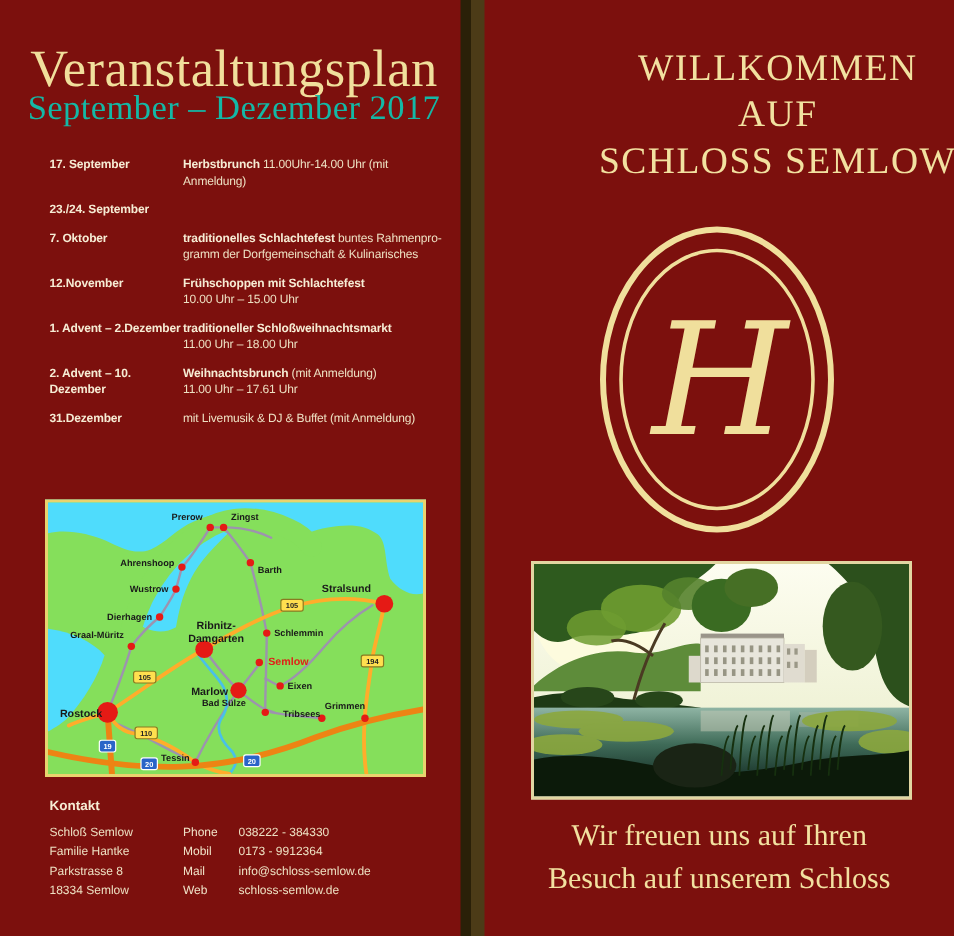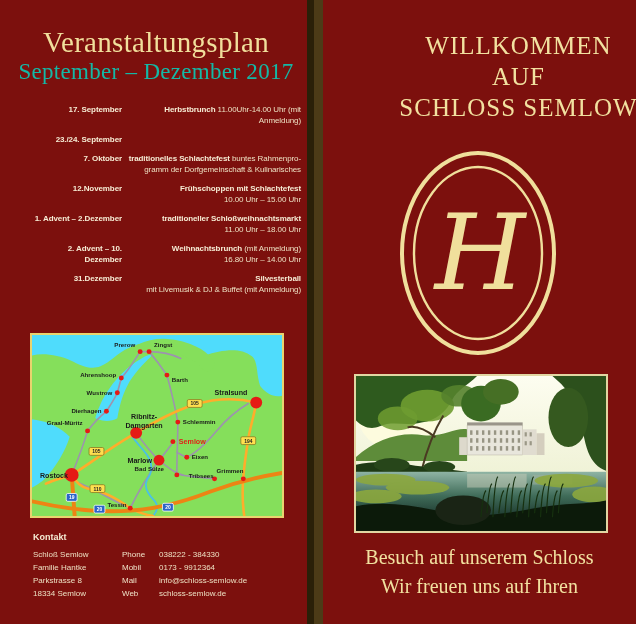--- a/index.html
+++ b/index.html
@@ -2,25 +2,25 @@
 <html><head>
 <meta charset="utf-8">
 <style>
   html,body{margin:0;padding:0;background:#444;}
   .page{position:relative;width:636px;height:624px;background:#7C100D;overflow:hidden;
         font-family:"Liberation Sans",sans-serif;}
   .spine{position:absolute;left:307px;top:0;width:16px;height:624px;
          background:linear-gradient(90deg,#2A2008 0%,#2A2008 45%,#4C3B17 45%,#4C3B17 100%);}
   
   .l-title{position:absolute;left:0;top:26px;width:312px;text-align:center;
-           font-family:"Liberation Serif",serif;font-size:29px;color:#F1DF9C;letter-spacing:.3px;}
+           font-family:"Liberation Serif",serif;font-size:35px;color:#F1DF9C;letter-spacing:.3px;}
   .l-sub{position:absolute;left:0;top:59px;width:312px;text-align:center;
          font-family:"Liberation Serif",serif;font-size:23px;color:#14b8a6;letter-spacing:.3px;}
   .events{position:absolute;left:33px;top:104px;width:268px;
-          color:#EDE0C2;font-size:8px;line-height:11px;letter-spacing:-0.1px;text-align:right;}
+          color:#EDE0C2;font-size:8px;line-height:11px;letter-spacing:-0.1px;}
   .event-row{display:flex;margin-bottom:8px;}
   .event-row:nth-child(6){margin-top:8px;}
   .event-date{width:89px;flex:none;font-weight:bold;color:#F6ECD4;}
   .event-desc{flex:1;}
   .event-desc b{color:#F6ECD4;}
   .map-wrap{position:absolute;left:30px;top:333px;width:250px;height:181px;
             border:2px solid #E9D36E;background:#5eead4;}
   .map-wrap svg{display:block;width:100%;height:100%;}
   .kontakt{position:absolute;left:33px;top:531px;width:262px;color:#EDE0C2;
            font-size:8px;line-height:13px;}
@@ -77,27 +77,26 @@
         <div class="event-date">1. Advent – 2.Dezember</div>
         <div class="event-desc">
           <div><b>traditioneller Schloßweihnachtsmarkt</b></div>
           <div>11.00 Uhr – 18.00 Uhr</div>
         </div>
       </div>
       <div class="event-row">
         <div class="event-date">2. Advent – 10. Dezember</div>
         <div class="event-desc">
           <div><b>Weihnachtsbrunch</b> (mit Anmeldung)</div>
-          <div>16.80 Uhr – 14.00 Uhr</div>
+          <div>11.00 Uhr – 17.61 Uhr</div>
         </div>
       </div>
       <div class="event-row">
         <div class="event-date">31.Dezember</div>
         <div class="event-desc">
-          <div><b>Silvesterball</b></div>
           <div>mit Livemusik &amp; DJ &amp; Buffet (mit Anmeldung)</div>
         </div>
       </div>
     </div>
 
   <div class="map-wrap">
     <svg viewBox="0 0 252 185" preserveAspectRatio="none">
 
       <rect x="0" y="0" width="252" height="185" fill="#85DF5B"></rect>
 
@@ -322,16 +321,16 @@
           <path d="M180,139 C 181,129 183,118 185,116"></path>
           <path d="M186,143 C 187,125.5 189,111 191,109"></path>
           <path d="M192,139 C 193,122 195,104 197,102"></path>
           <path d="M198,143 C 199,129 201,118 203,116"></path>
           <path d="M204,139 C 205,125.5 207,111 209,109"></path>
         </g>
     </svg>
   </div>
 
   <div class="closing">
+    <span>Wir freuen uns auf Ihren</span>
     <span>Besuch auf unserem Schloss</span>
-    <span>Wir freuen uns auf Ihren</span>
   </div>
 </div>
 
 </body></html>

